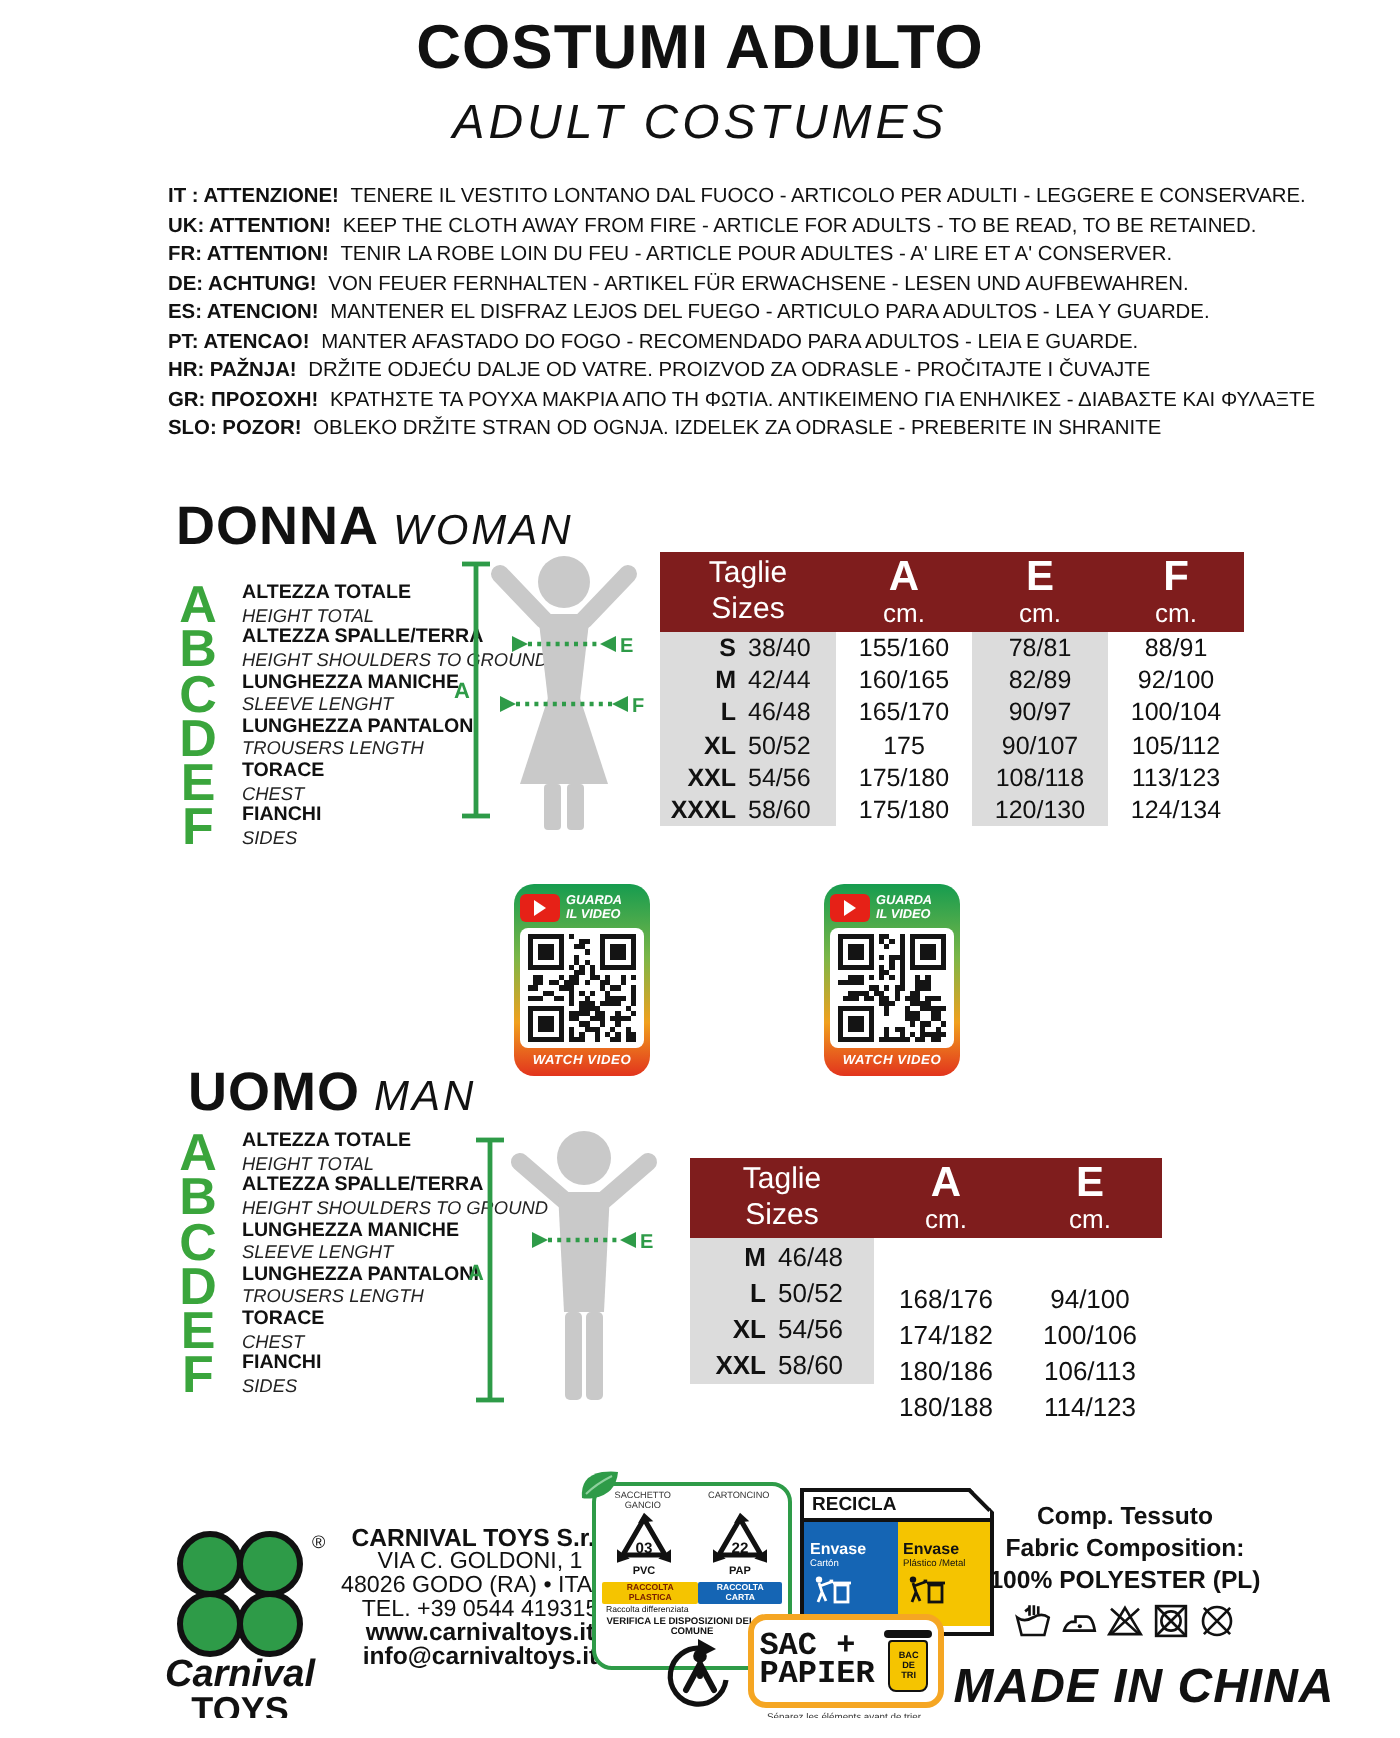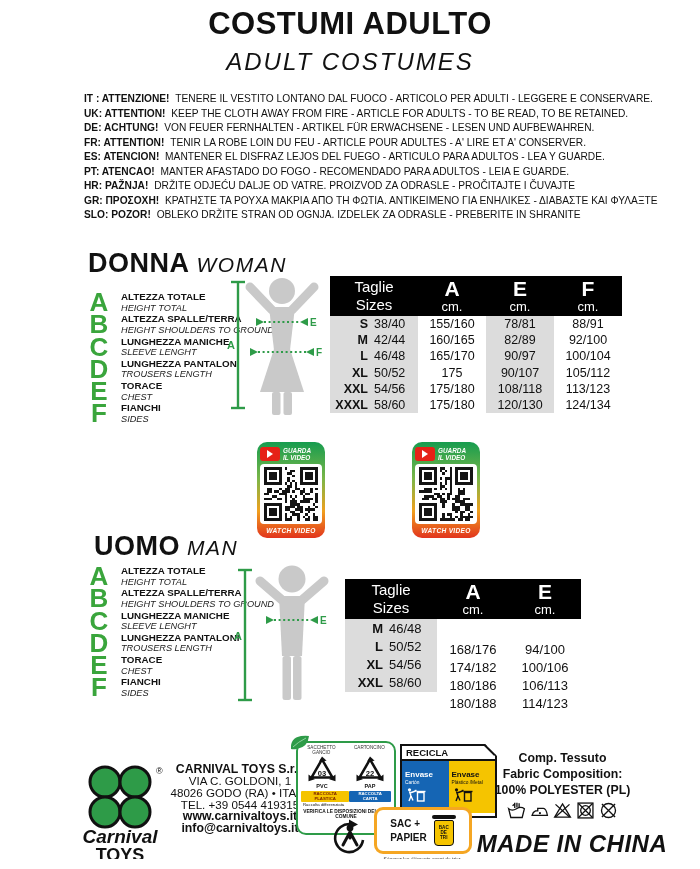--- a/index.html
+++ b/index.html
@@ -35,21 +35,21 @@
 
   
   .figure-svg{position:absolute;}
   #woman-figure{left:222px;top:270px;width:112px;height:155px;}
   #man-figure{left:230px;top:560px;width:112px;height:150px;}
 
   
   .sizes-table{position:absolute;}
   #woman-table{left:330px;top:276px;width:292px;}
   #man-table{left:345px;top:579px;width:236px;}
-  .tbl-head{display:flex;background:#000000;color:#fff;height:40px;text-align:center;}
+  .tbl-head{display:flex;background:#7f1d1d;color:#fff;height:40px;text-align:center;}
   .th-sizes{width:88px;display:flex;flex-direction:column;justify-content:center;font-size:15px;line-height:1.18;}
   #man-table .th-sizes{width:92px;}
   .th-col{flex:1;display:flex;flex-direction:column;justify-content:center;}
   .th-col .letter{font-size:21px;font-weight:bold;line-height:1.05;}
   .th-col .unit{font-size:13px;line-height:1.05;}
   .tbl-row{display:flex;}
   #woman-table .tbl-row{height:16.2px;}
   #man-table .tbl-row{height:18.2px;}
   .td-size{width:88px;background:#dcdcdc;display:flex;align-items:center;font-size:12.5px;}
   #man-table .td-size{width:92px;font-size:13px;}
@@ -106,21 +106,21 @@
   .panels{display:flex;height:52px;}
   .panel{flex:1;padding:10px 3px;box-sizing:border-box;display:flex;flex-direction:column;}
   .panel .p1{font-size:8px;font-weight:bold;line-height:8.5px;}
   .panel .p2{font-size:4.8px;line-height:5.5px;}
   .panel svg{width:22px;height:17px;margin-top:2px;}
 
   .triman-svg{position:absolute;left:330px;top:818px;width:40px;height:40px;}
   .sac-badge{position:absolute;left:374px;top:807px;width:98px;height:47px;border:3px solid #f5a623;
              border-radius:9px;box-sizing:border-box;background:#fff;display:flex;align-items:center;
              justify-content:center;gap:5px;}
-  .sac-text{font-size:10px;font-weight:900;line-height:13.5px;white-space:pre-line;}
+  .sac-text{font-size:16px;font-weight:900;line-height:13.5px;white-space:pre-line;font-family:Liberation Mono, monospace;}
   .sac-bin{width:24px;height:32px;position:relative;flex:none;}
   .sac-bin .lid{position:absolute;left:0;top:0;width:24px;height:4px;background:#111;border-radius:2px;}
   .sac-bin .body{position:absolute;left:2px;top:5px;width:20px;height:26px;background:#f5c400;
                  border:1.5px solid #111;border-radius:2px 2px 4px 4px;box-sizing:border-box;
                  display:flex;align-items:center;justify-content:center;}
   .sac-bin .body span{font-size:4.6px;font-weight:bold;text-align:center;line-height:5px;white-space:pre-line;}
   .sac-note{position:absolute;left:362px;top:857px;width:120px;text-align:center;font-size:4.9px;color:#333;}
 
   .fabric{position:absolute;left:480px;top:750px;width:165px;text-align:center;}
   .fabric div{font-size:12.3px;font-weight:bold;line-height:16px;}
@@ -135,23 +135,23 @@
 <div class="page">
 
   <div class="title">COSTUMI ADULTO</div>
   <div class="subtitle">ADULT COSTUMES</div>
 
   <ul class="warnings" id="warnings">
   <li><b>IT : ATTENZIONE! </b><span>TENERE IL VESTITO LONTANO DAL FUOCO - ARTICOLO PER ADULTI - LEGGERE E CONSERVARE.</span></li>
 
   <li><b>UK: ATTENTION! </b><span>KEEP THE CLOTH AWAY FROM FIRE - ARTICLE FOR ADULTS - TO BE READ, TO BE RETAINED.</span></li>
 
+  <li><b>FR: ATTENTION! </b><span>TENIR LA ROBE LOIN DU FEU - ARTICLE POUR ADULTES - A' LIRE ET A' CONSERVER.</span></li>
+
   <li><b>DE: ACHTUNG! </b><span>VON FEUER FERNHALTEN - ARTIKEL FÜR ERWACHSENE - LESEN UND AUFBEWAHREN.</span></li>
-
-  <li><b>FR: ATTENTION! </b><span>TENIR LA ROBE LOIN DU FEU - ARTICLE POUR ADULTES - A' LIRE ET A' CONSERVER.</span></li>
 
   <li><b>ES: ATENCION! </b><span>MANTENER EL DISFRAZ LEJOS DEL FUEGO - ARTICULO PARA ADULTOS - LEA Y GUARDE.</span></li>
 
   <li><b>PT: ATENCAO! </b><span>MANTER AFASTADO DO FOGO - RECOMENDADO PARA ADULTOS - LEIA E GUARDE.</span></li>
 
   <li><b>HR: PAŽNJA! </b><span>DRŽITE ODJEĆU DALJE OD VATRE. PROIZVOD ZA ODRASLE - PROČITAJTE I ČUVAJTE</span></li>
 
   <li><b>GR: ΠΡΟΣΟΧΗ! </b><span>ΚΡΑΤΗΣΤΕ ΤΑ ΡΟΥΧΑ ΜΑΚΡΙΑ ΑΠΟ ΤΗ ΦΩΤΙΑ. ΑΝΤΙΚΕΙΜΕΝΟ ΓΙΑ ΕΝΗΛΙΚΕΣ - ΔΙΑΒΑΣΤΕ ΚΑΙ ΦΥΛΑΞΤΕ</span></li>
 
   <li><b>SLO: POZOR! </b><span>OBLEKO DRŽITE STRAN OD OGNJA. IZDELEK ZA ODRASLE - PREBERITE IN SHRANITE</span></li>

